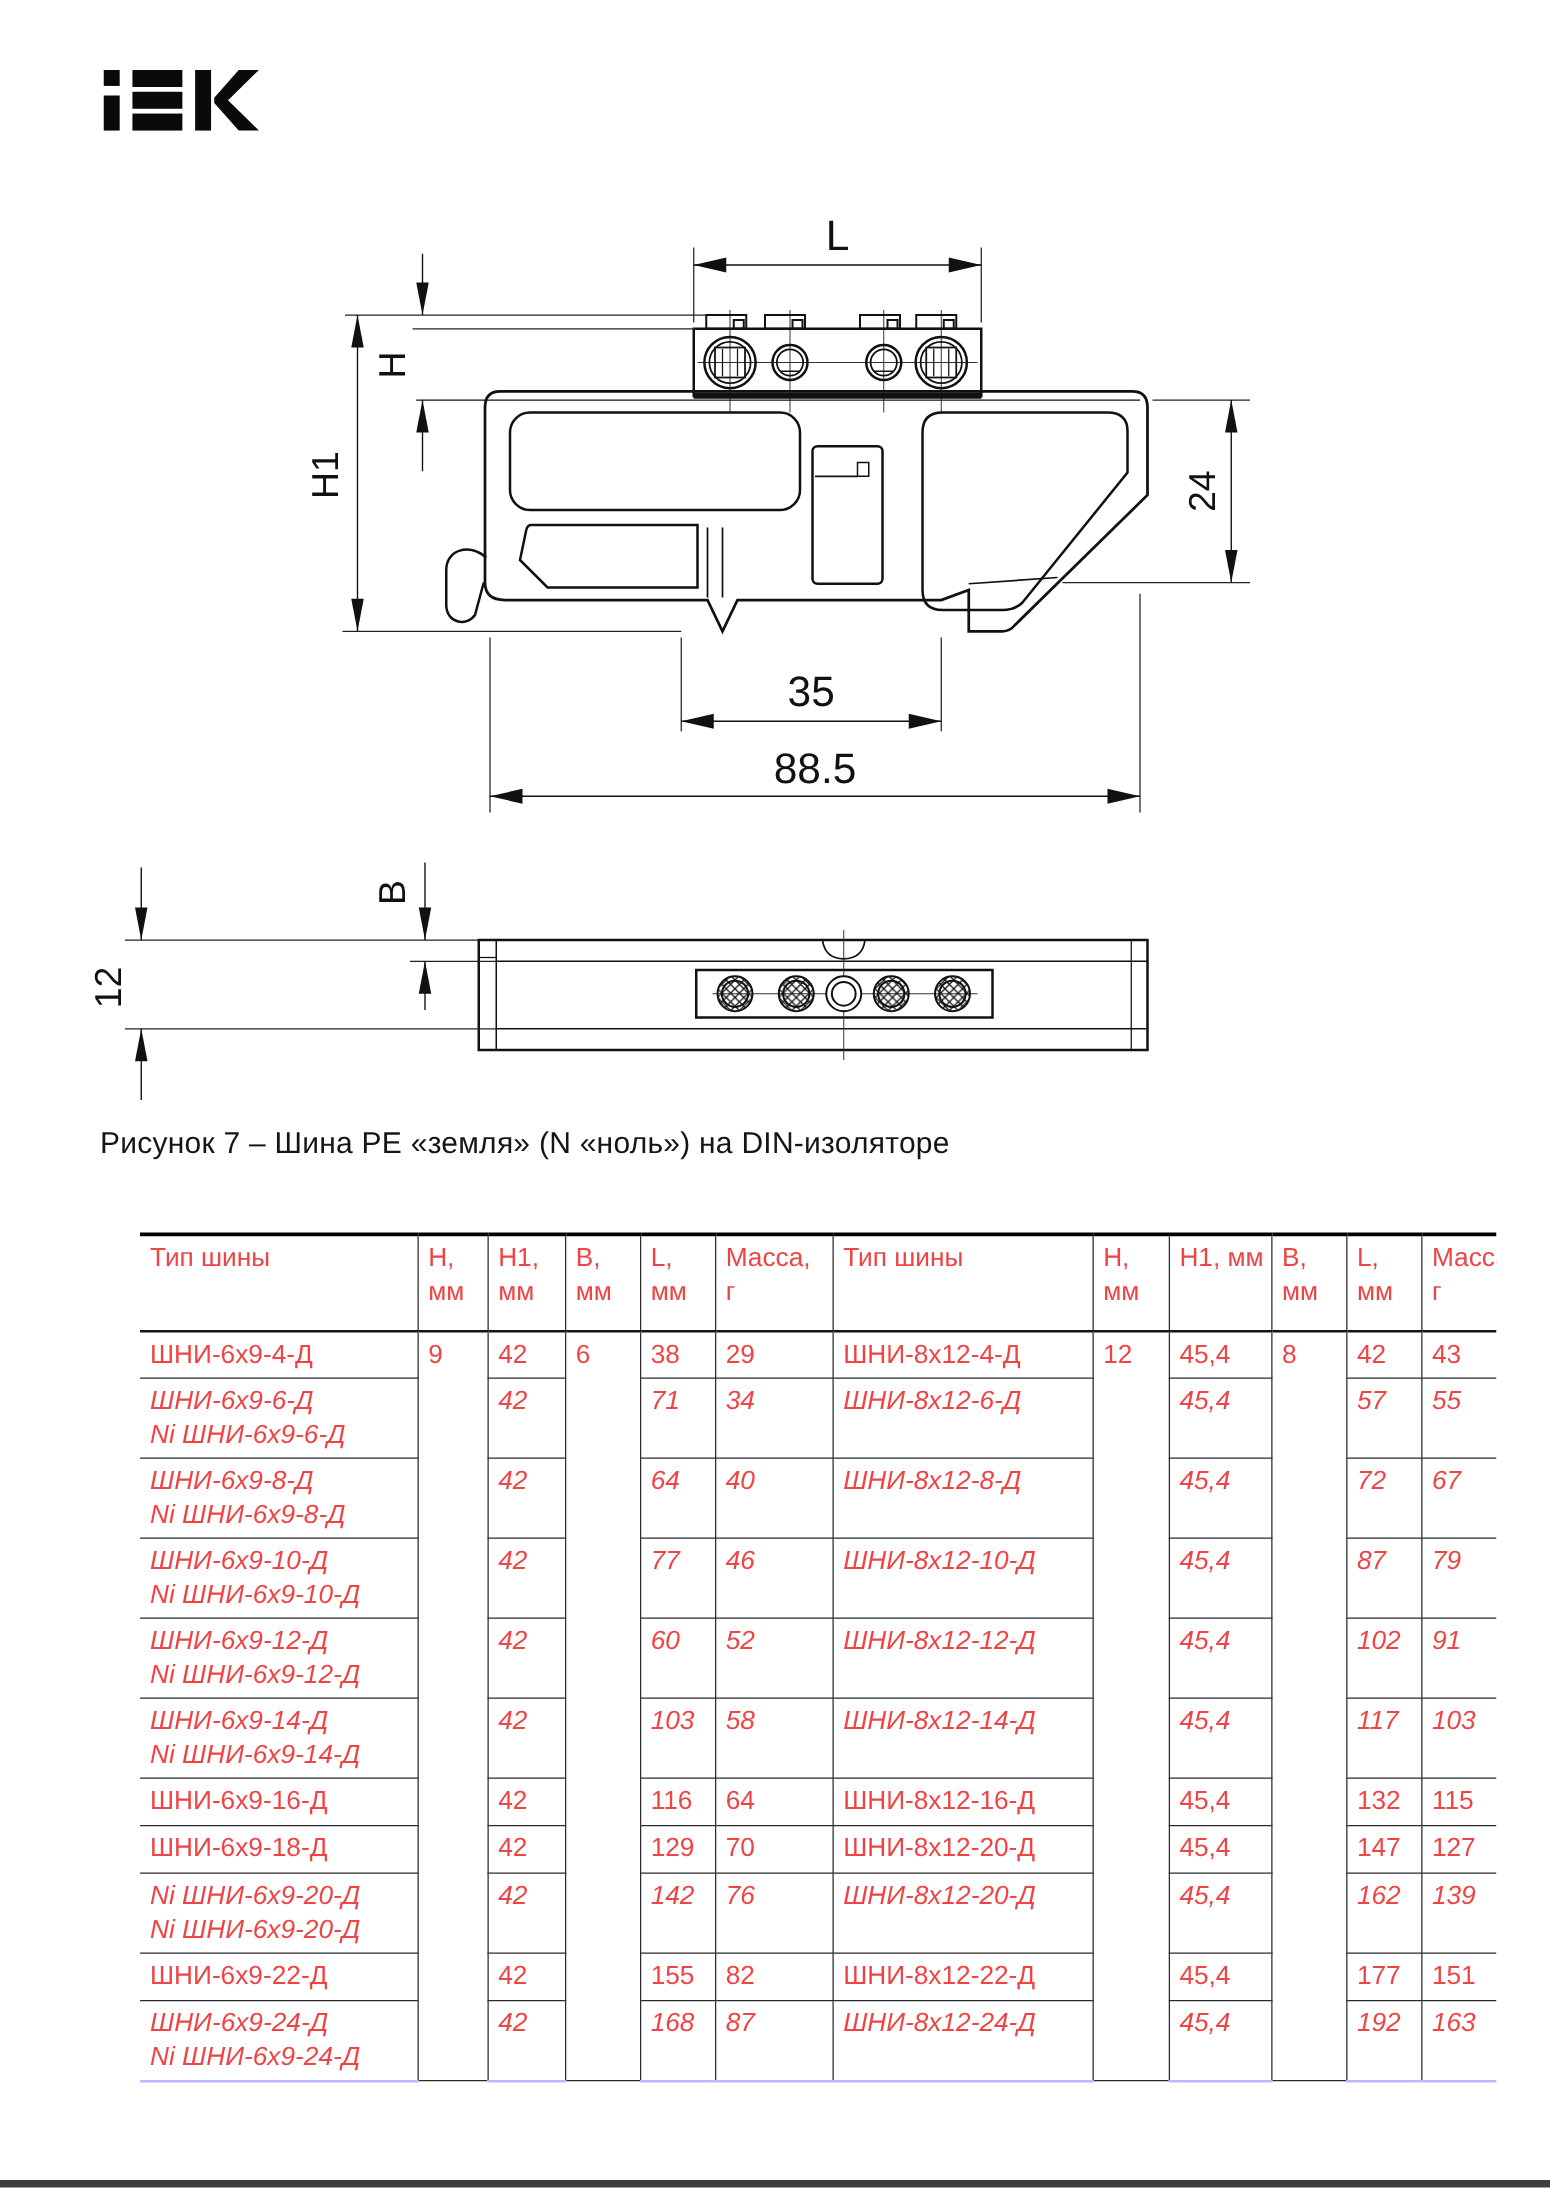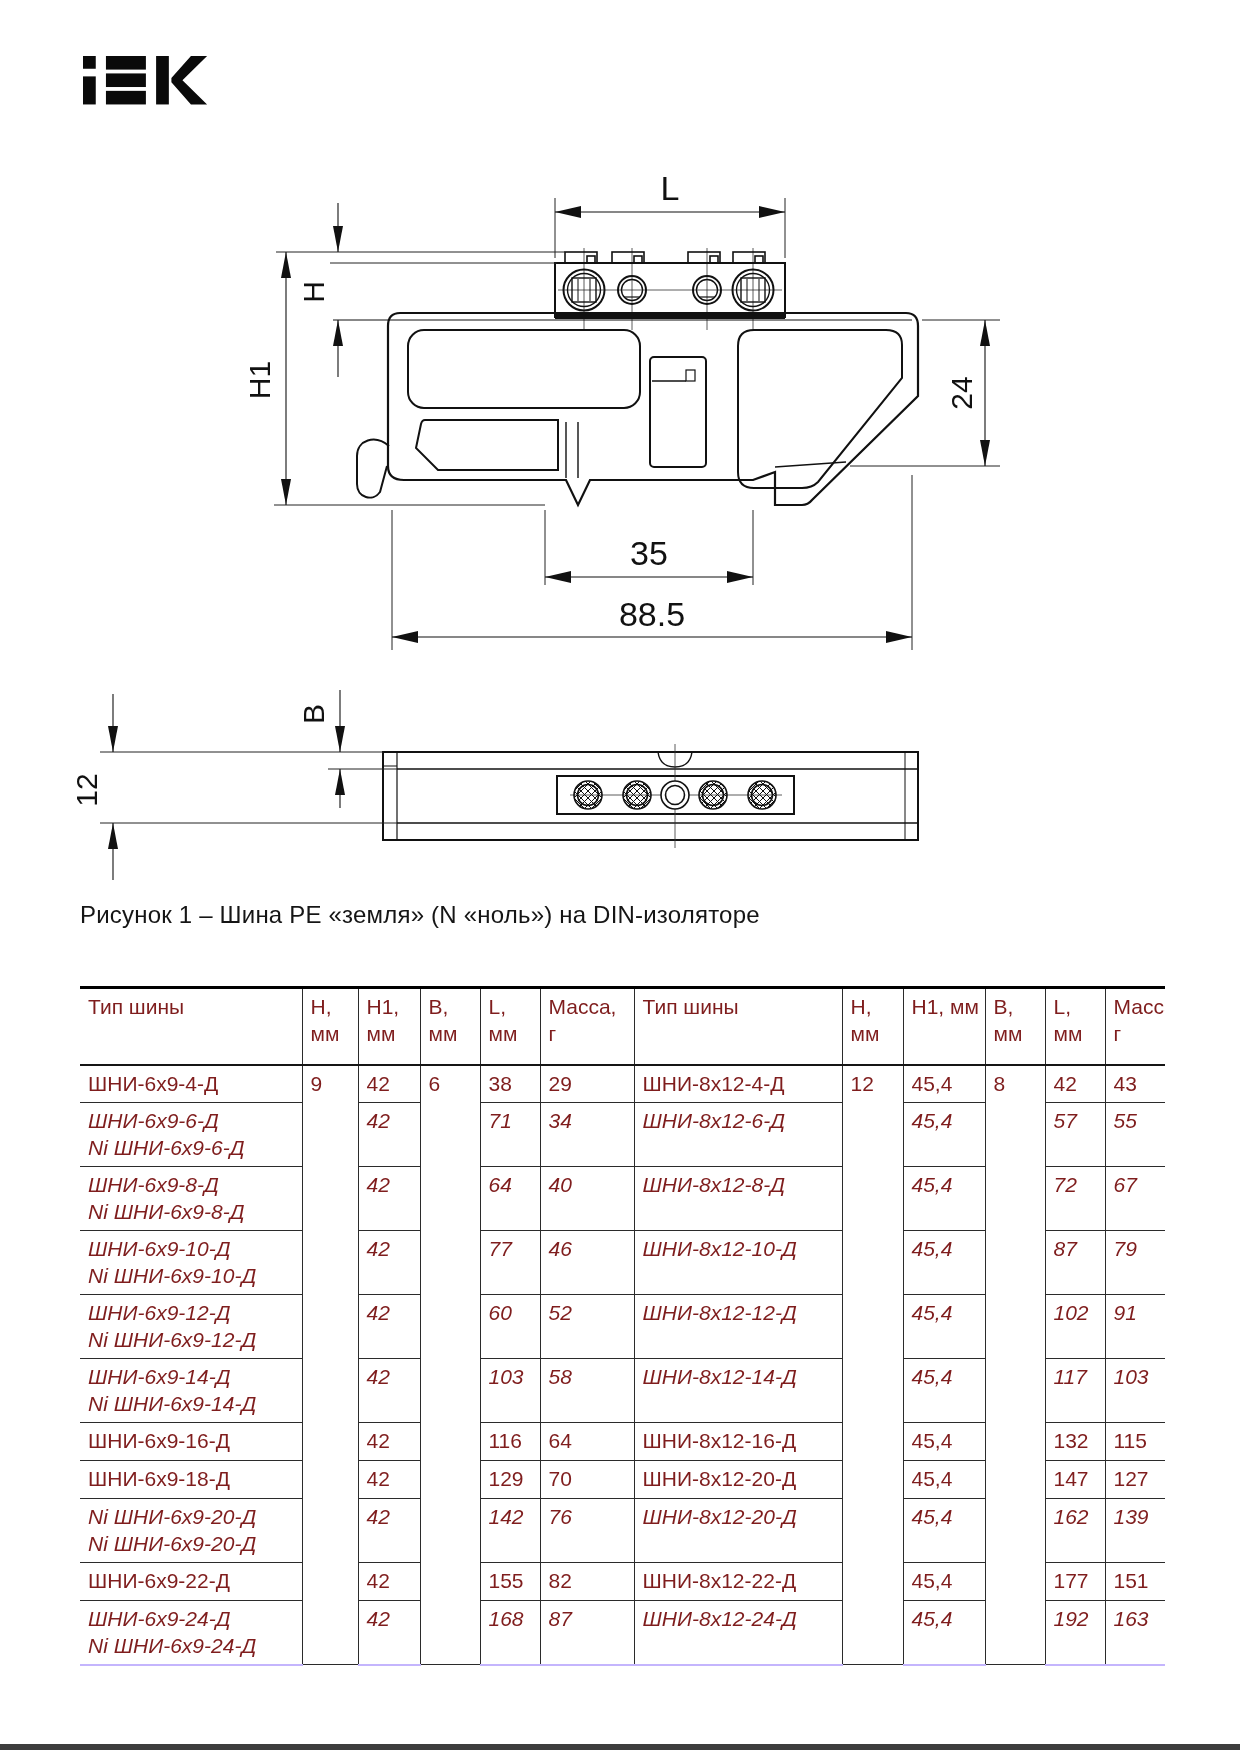--- a/index.html
+++ b/index.html
@@ -1,20 +1,20 @@
 <!DOCTYPE html>
 <html><head>
 <meta charset="utf-8">
 <style>
   html,body{margin:0;padding:0;background:#fff;}
   body{width:1240px;height:1750px;position:relative;font-family:"Liberation Sans",sans-serif;color:#111;overflow:hidden;}
   #figure-svg{position:absolute;left:0;top:0;}
   .caption{position:absolute;left:80px;top:901px;font-size:24px;color:#151515;letter-spacing:0.2px;}
   .tbl-wrap{position:absolute;left:80px;top:986px;}
-  table{border-collapse:collapse;table-layout:fixed;width:1085px;font-size:21px;color:#7f1d1d;}
+  table{border-collapse:collapse;table-layout:fixed;width:1085px;font-size:21px;color:#ef4444;margin-left:32px;}
   td{border:1px solid #2b2b2b;vertical-align:top;padding:4px 4px 0 8px;line-height:27px;box-sizing:border-box;overflow:hidden;white-space:nowrap;}
   td.first{border-left:none;}
   td.last{border-right:none;}
   thead td{height:77px;border-top:3px solid #000;border-bottom:2px solid #151515;}
   tbody tr:last-child td{border-bottom:2px solid #c4b5fd;}
   tr.short{height:38px;}
   tr.tall{height:64px;font-style:italic;}
   .bottom-strip{position:absolute;left:0;top:1744px;width:1240px;height:6px;background:#3d3d3d;}
 </style>
 </head>
@@ -201,21 +201,21 @@
       <line x1="113" y1="823" x2="113" y2="880"></line>
       <polygon points="113,823 108,849 118,849" fill="#111" stroke="none"></polygon>
     </g>
     <g fill="#111" stroke="none" font-family="Liberation Sans, sans-serif">
       <text transform="translate(324,714) rotate(-90)" font-size="30" text-anchor="middle">B</text>
       <text transform="translate(97,790) rotate(-90)" font-size="30" text-anchor="middle">12</text>
     </g>
   </g>
 </svg>
 
-<div class="caption">Рисунок 1 – Шина PE «земля» (N «ноль») на DIN-изоляторе</div>
+<div class="caption">Рисунок 7 – Шина PE «земля» (N «ноль») на DIN-изоляторе</div>
 
 <div class="tbl-wrap">
   <table id="spec-table">
       <colgroup>
         <col style="width: 222px;">
         <col style="width: 56px;">
         <col style="width: 62px;">
         <col style="width: 60px;">
         <col style="width: 60px;">
         <col style="width: 94px;">

